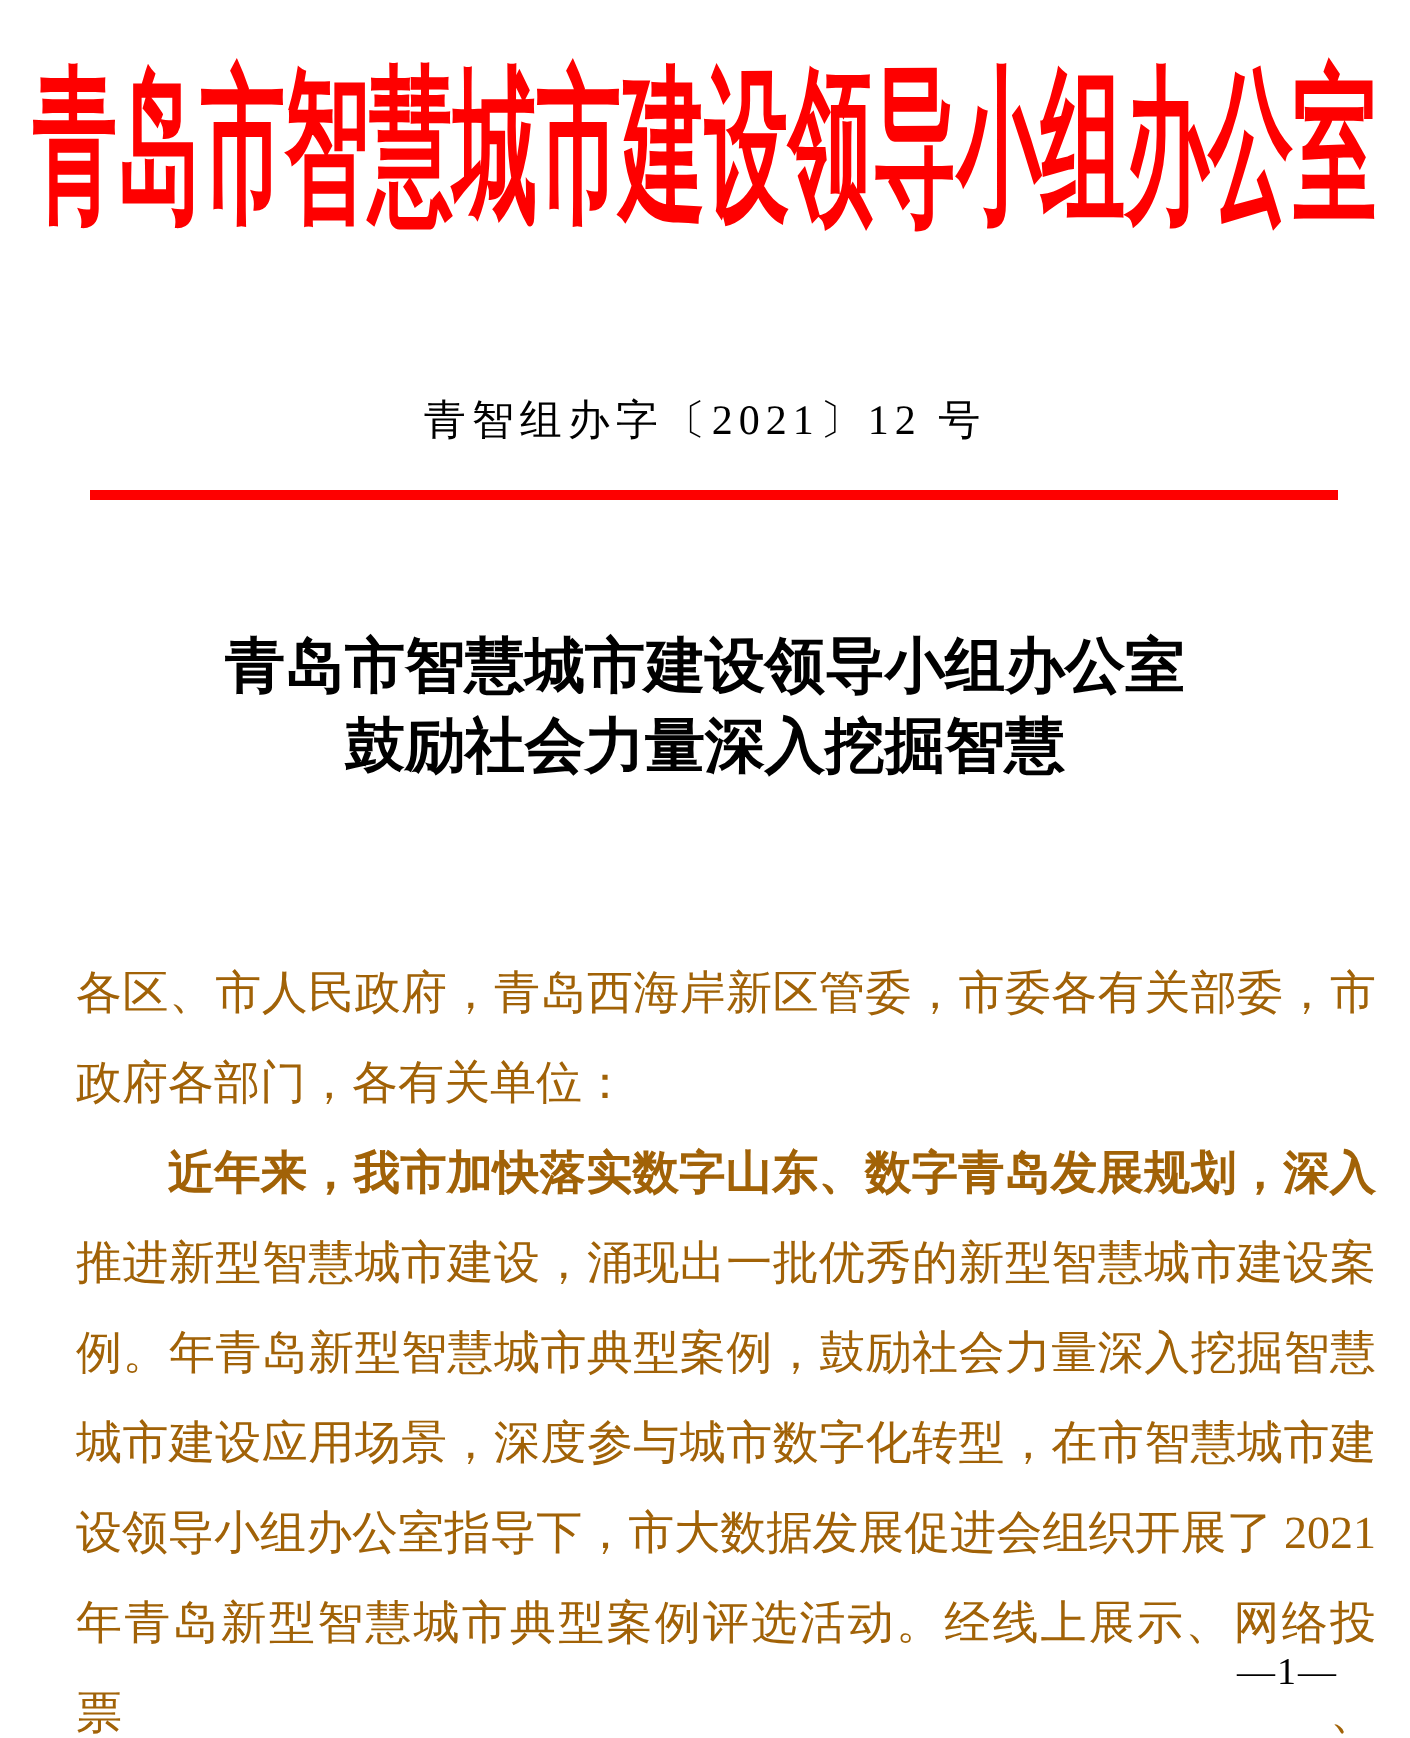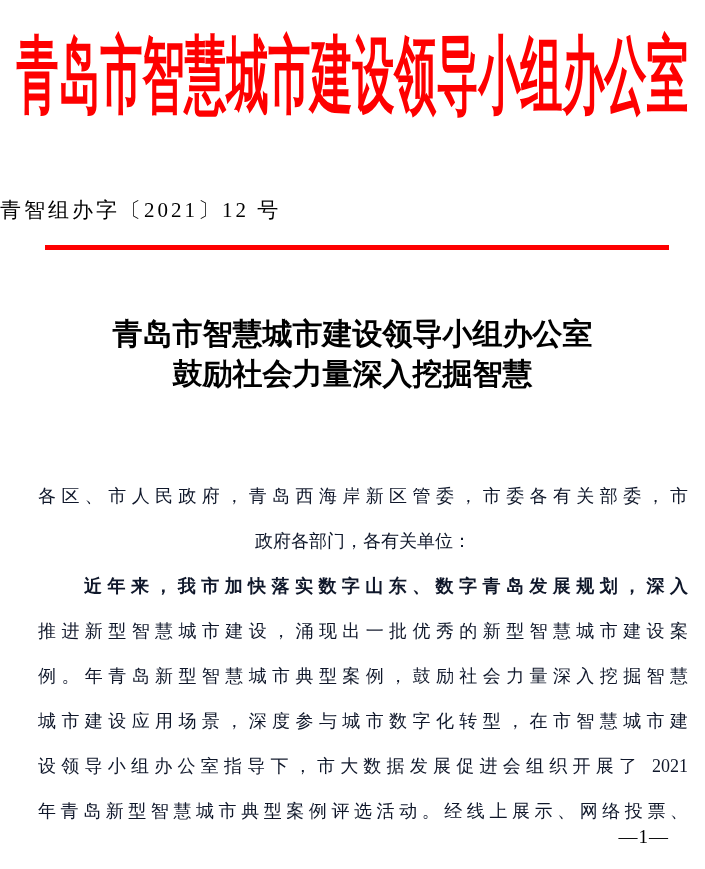--- a/index.html
+++ b/index.html
@@ -34,21 +34,21 @@
     transform-origin: center top;
     font-family: "Liberation Serif", serif;
   }
 
   
   .doc-number {
     position: absolute;
     top: 196px;
     left: 0;
     width: 100%;
-    text-align: left;
+    text-align: center;
     font-size: 21px;
     line-height: 28px;
     letter-spacing: 3px;
     color: #000000;
     font-family: "Liberation Serif", serif;
   }
 
   
   .red-rule {
     position: absolute;
@@ -72,29 +72,29 @@
     line-height: 40px;
     font-family: "Liberation Serif", serif;
   }
 
   
   .doc-body {
     position: absolute;
     top: 474px;
     left: 38px;
     width: 650px;
-    font-size: 18px;
-    color: #0f172a;
+    font-size: 23px;
+    color: #a16207;
     font-family: "Liberation Serif", serif;
   }
   .bline {
     height: 45px;
     line-height: 45px;
     white-space: nowrap;
-    text-align: center;
+    text-align: left;
   }
   .bline.j {
     white-space: normal;
     text-align: justify;
     text-align-last: justify;
   }
   .bline.ind {
     text-indent: 46px;
     font-weight: bold;
   }

